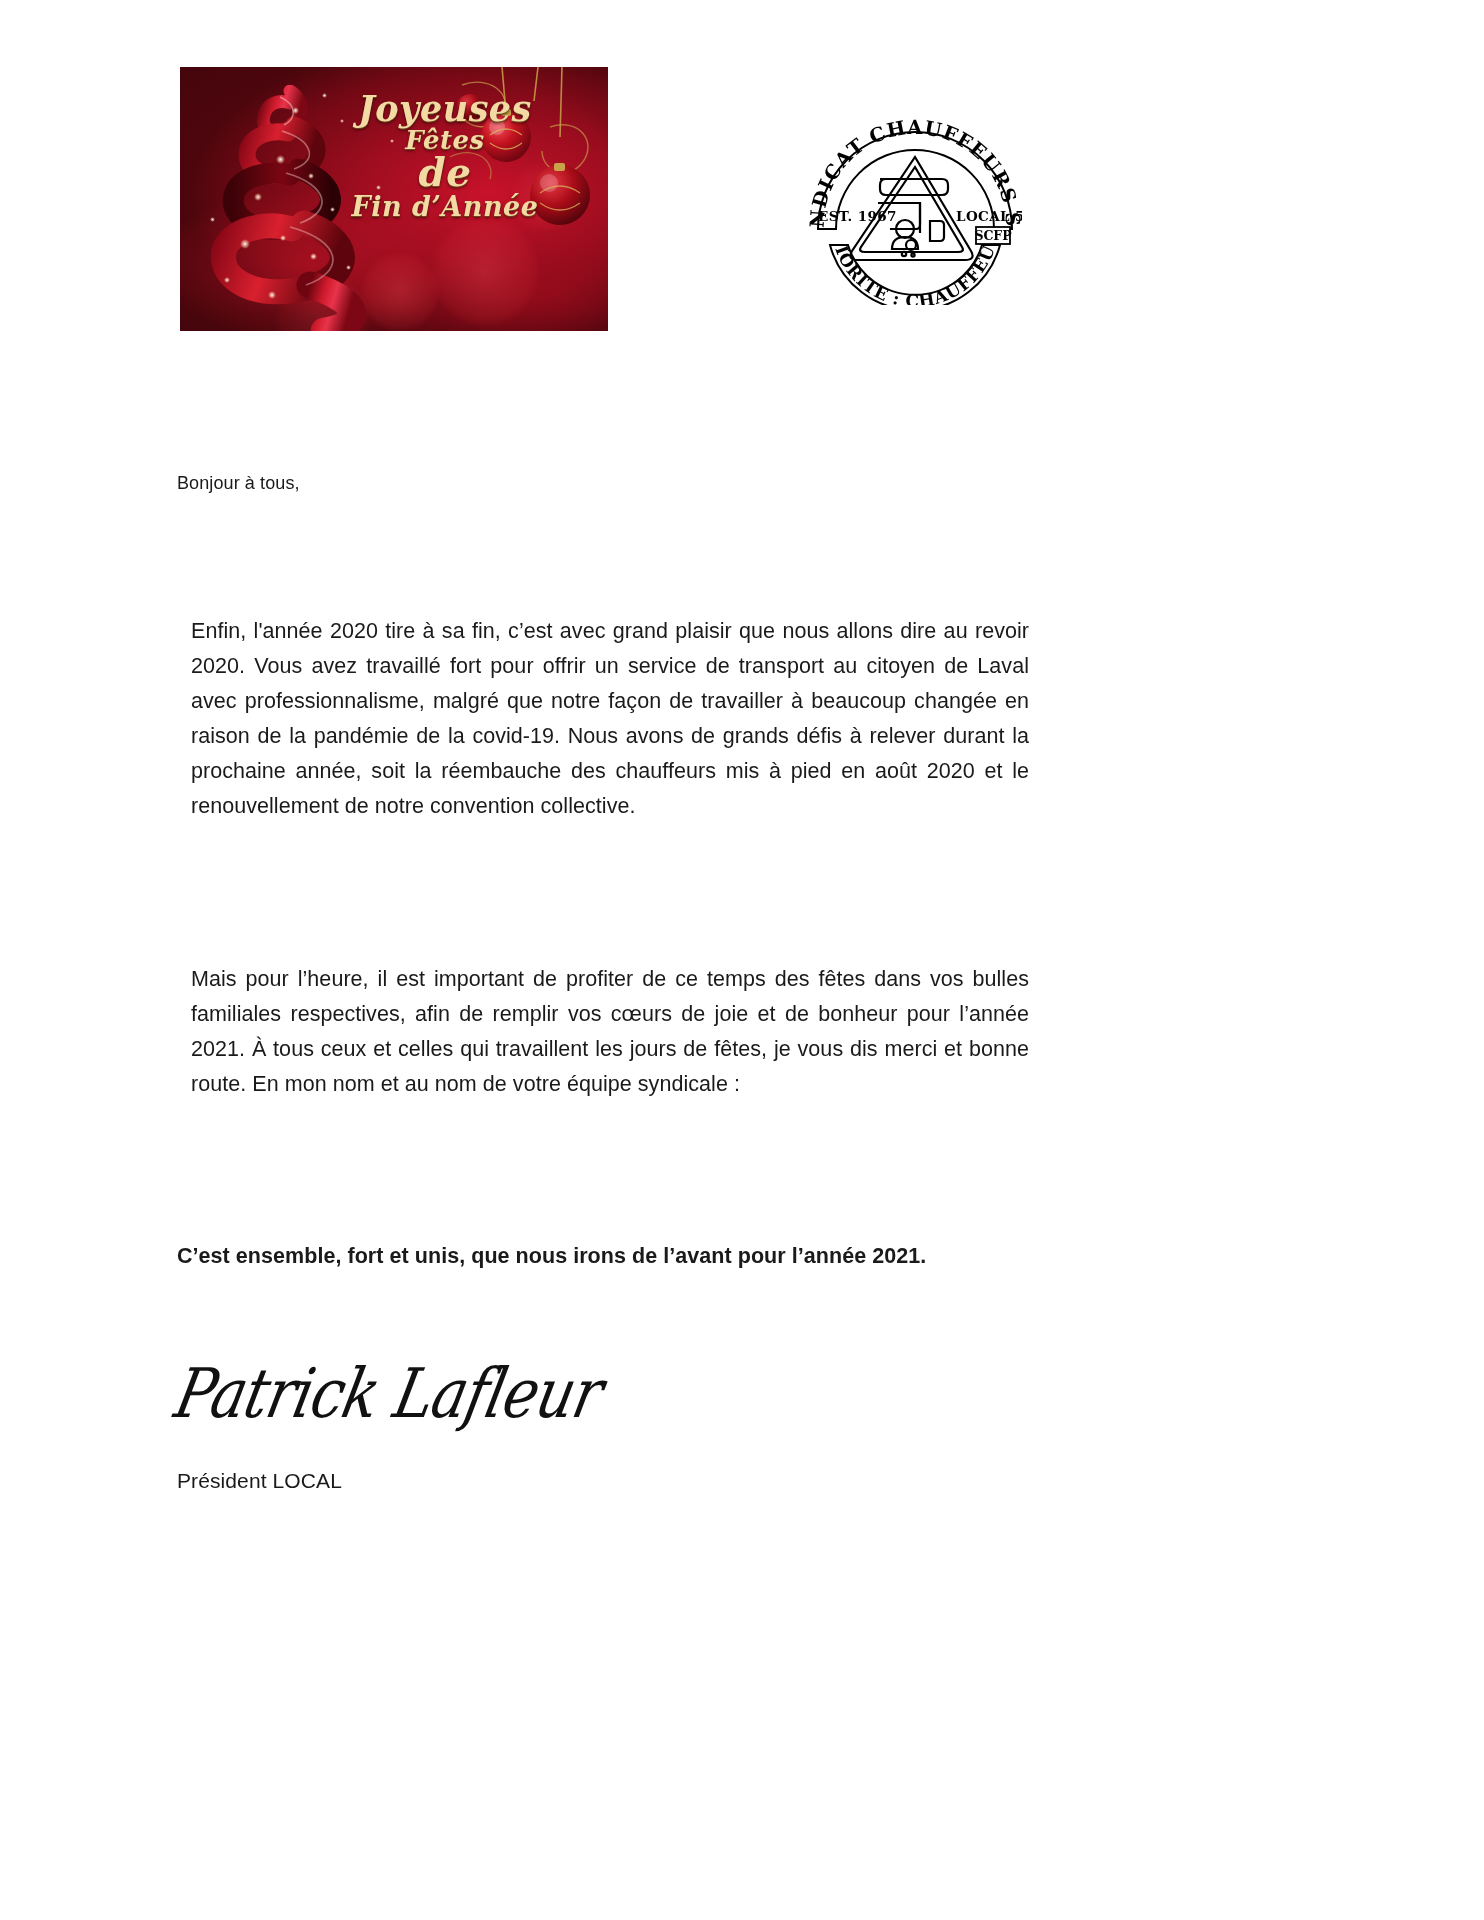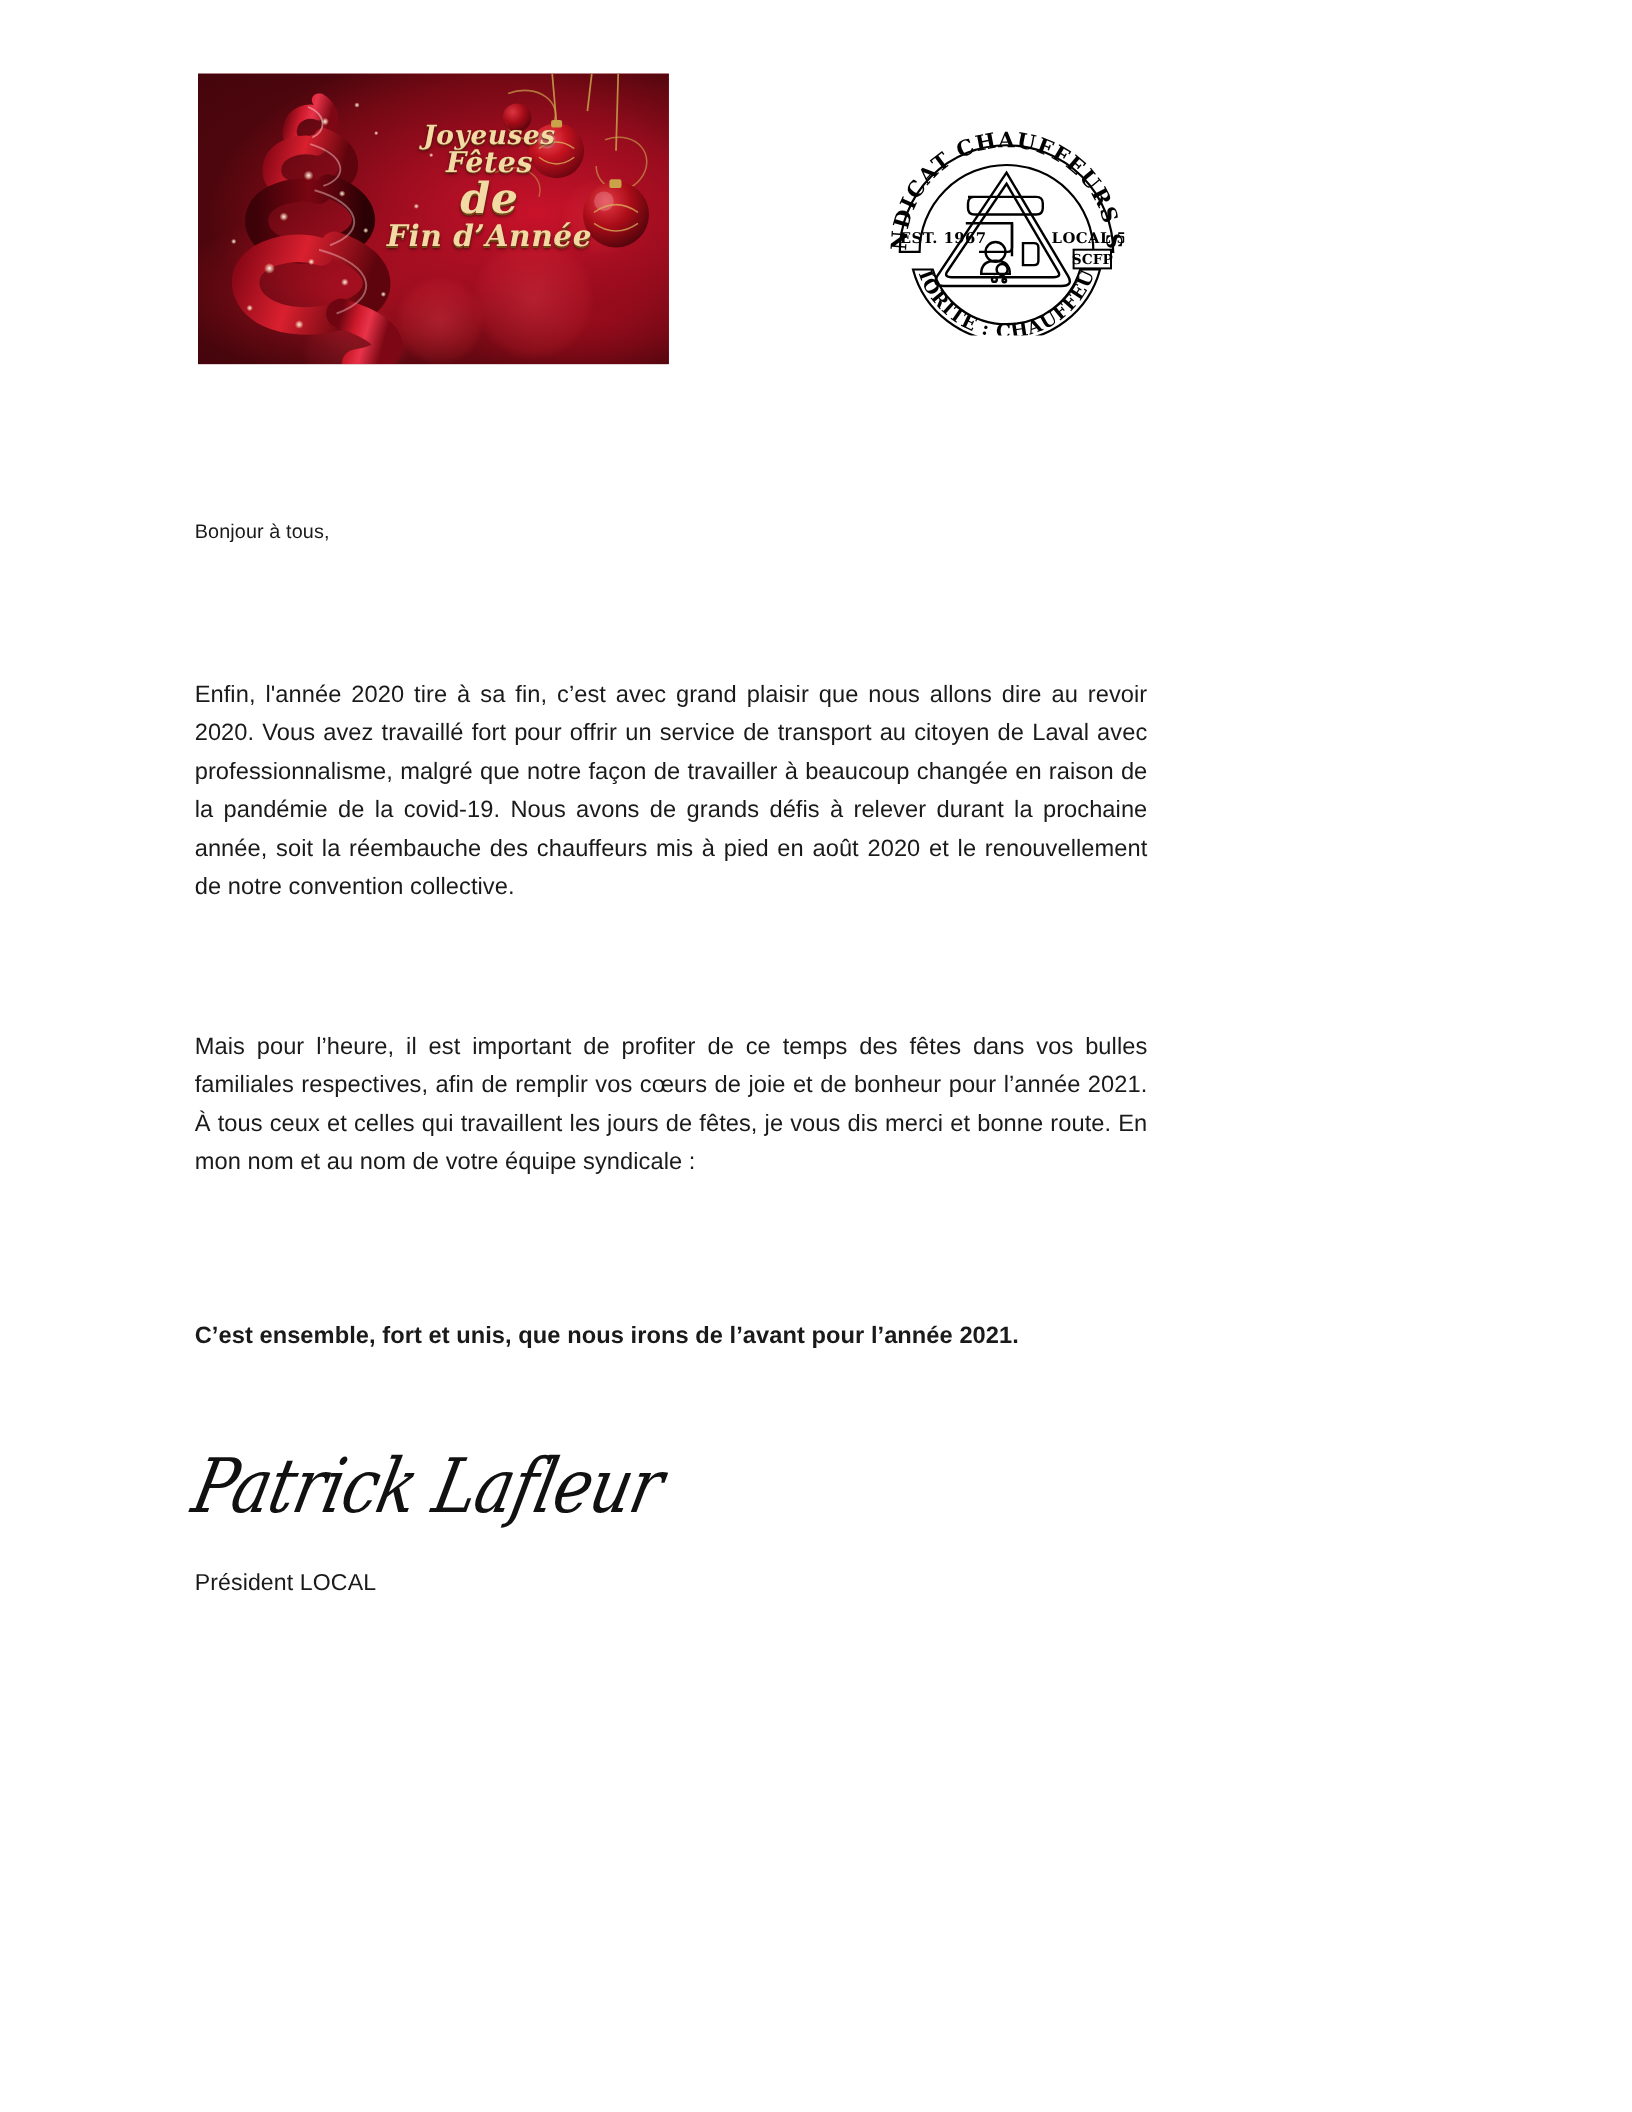--- a/index.html
+++ b/index.html
@@ -66,21 +66,21 @@
     width: 250px;
     text-align: center;
     font-family: "DejaVu Serif", serif;
     font-style: italic;
     font-weight: bold;
     color: #f3d9a4;
     text-shadow: 0 1px 0 #6d4a16, 0 2px 3px rgba(0,0,0,0.55);
     line-height: 1.02;
     letter-spacing: 0.5px;
   }
-  .banner-text .l1 { font-size: 24px; margin-top: 20px; }
+  .banner-text .l1 { font-size: 35px; }
   .banner-text .l2 { font-size: 26px; }
   .banner-text .l3 { font-size: 39px; }
   .banner-text .l4 { font-size: 27px; white-space: nowrap; }
 
   
   .logo {
     position: absolute;
     left: 808px;
     top: 105px;
     width: 214px;
@@ -95,21 +95,21 @@
     top: 470px;
     width: 866px;
   }
   .greeting {
     font-size: 18px;
     line-height: 1.45;
     margin: 0 0 118px 0;
     letter-spacing: 0.1px;
   }
   p.body {
-    margin: 0;
+    margin: 14px;
     font-size: 21.5px;
     line-height: 1.63;
     text-align: justify;
     text-justify: inter-word;
     letter-spacing: 0.05px;
   }
   .gap-1 { height: 110px; }
   .gap-2 { height: 70px; }
   .gap-3 { height: 58px; }
   .gap-4 { height: 72px; }

